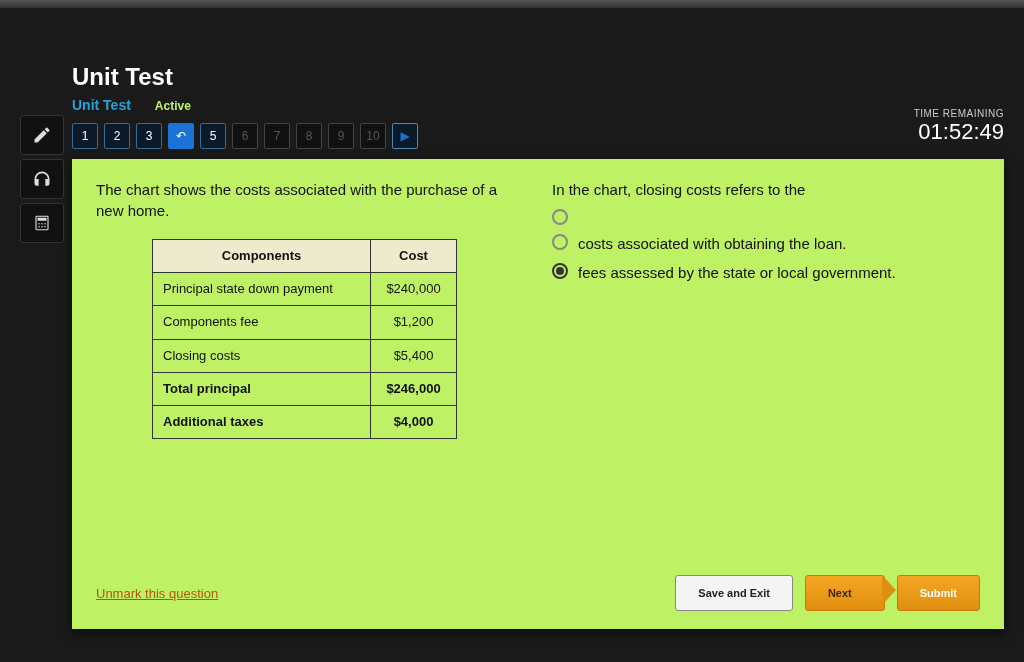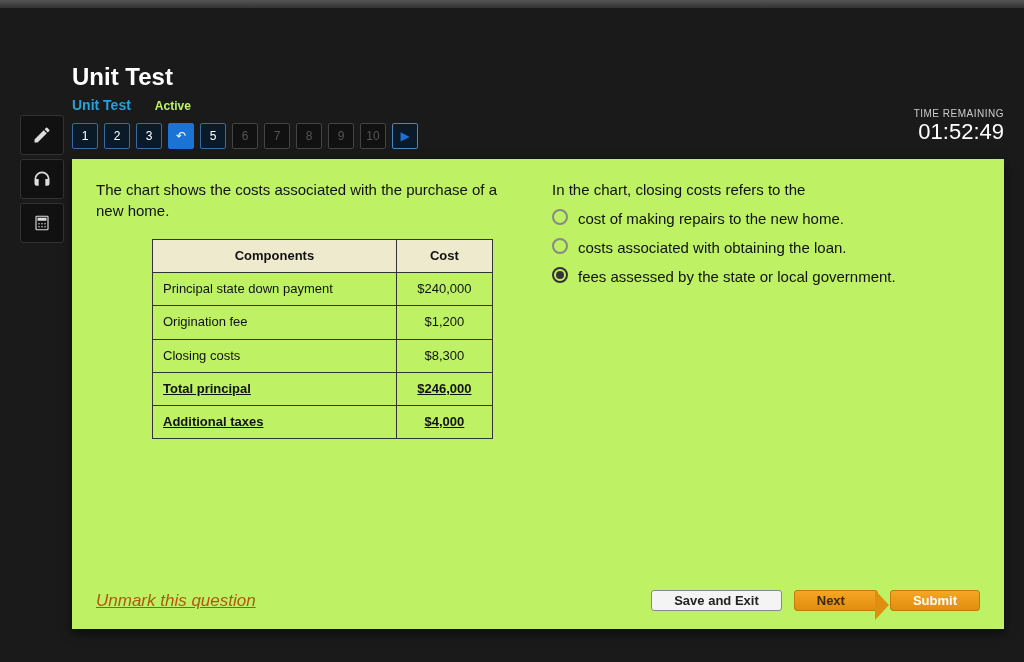--- a/index.html
+++ b/index.html
@@ -79,58 +79,58 @@
   height: 470px;
   display:flex;
   flex-direction: column;
   box-shadow: 0 4px 10px rgba(0,0,0,0.6);
 }
 .q-body { display:flex; gap:28px; flex:1; }
 .left-q, .right-q { flex:1; color:#111; font-size:15px; line-height:1.4; }
 .intro { margin-bottom:18px; }
 .data-table {
   border-collapse: collapse;
-  width: 341px;
+  width: 305px;
   margin-left: 56px;
 }
 .data-table th, .data-table td {
   border: 1px solid #333;
   padding: 7px 10px;
   font-size: 13px;
   text-align: left;
 }
 .data-table th {
   background: #eeeacd;
   font-weight: bold;
   text-align:center;
 }
 .data-table td.cost { text-align:center; }
-.data-table tr.bold td { font-weight:bold;text-decoration:underline; }
+.data-table tr.bold td { font-weight:bold; }
 .options { margin-top:8px; }
 .opt {
   display:flex; align-items:flex-start; gap:10px;
   margin-bottom:8px; cursor:pointer;
 }
 .radio {
   width:16px; height:16px; border:2px solid #888; border-radius:50%;
   flex-shrink:0; margin-top:1px; position:relative;
 }
 .radio.selected { border-color:#333; border-width:2px; }
 .radio.selected::after{
   content:''; position:absolute; inset:2px; background:#333; border-radius:50%;
 }
 .bottom-bar {
   display:flex; align-items:center; padding-top:12px; border-top: none;
 }
 .unmark {
-  color:#b05812; text-decoration:underline; font-size:17px; cursor:pointer;font-style:italic;
+  color:#b05812; text-decoration:underline; font-size:13px; cursor:pointer;
 }
 .spacer{flex:1;}
 .btn {
-  height:21px; padding:0 22px; font-size:13px; font-weight:bold;
+  height:36px; padding:0 22px; font-size:11px; font-weight:bold;
   border-radius:3px; border:1px solid; cursor:pointer; margin-left:12px;
   display:flex; align-items:center;
 }
 .btn-save { background:#f4f4f4; border-color:#888; color:#222; }
 .btn-next {
   background:linear-gradient(#f5a623,#e08e0f); border-color:#c77a0a; color:#3a2a00;
   position:relative; padding-right:32px;
 }
 .btn-next::after{
   content:''; position:absolute; right:-12px; top:-1px;
@@ -209,44 +209,43 @@
               <th>Components</th>
               <th>Cost</th>
             </tr>
               </thead>
             <tbody id="tbody">
                 <tr>
                   <td>Principal state down payment</td>
                   <td class="cost">$240,000</td>
                 </tr>
                 <tr>
-                  <td>Origination fee</td>
+                  <td>Components fee</td>
                   <td class="cost">$1,200</td>
                 </tr>
                 <tr>
                   <td>Closing costs</td>
-                  <td class="cost">$8,300</td>
+                  <td class="cost">$5,400</td>
                 </tr>
                 <tr class="bold">
                   <td>Total principal</td>
                   <td class="cost">$246,000</td>
                 </tr>
                 <tr class="bold">
                   <td>Additional taxes</td>
                   <td class="cost">$4,000</td>
                 </tr>
               </tbody>
           </table>
         </div>
         <div class="right-q">
           <div>In the chart, closing costs refers to the</div>
           <div class="options" id="options">
               <div class="opt">
                 <div class="radio"></div>
-                <span>cost of making repairs to the new home.</span>
               </div>
               <div class="opt">
                 <div class="radio"></div>
                 <span>costs associated with obtaining the loan.</span>
               </div>
               <div class="opt">
                 <div class="radio selected"></div>
                 <span>fees assessed by the state or local government.</span>
               </div>
             </div>

